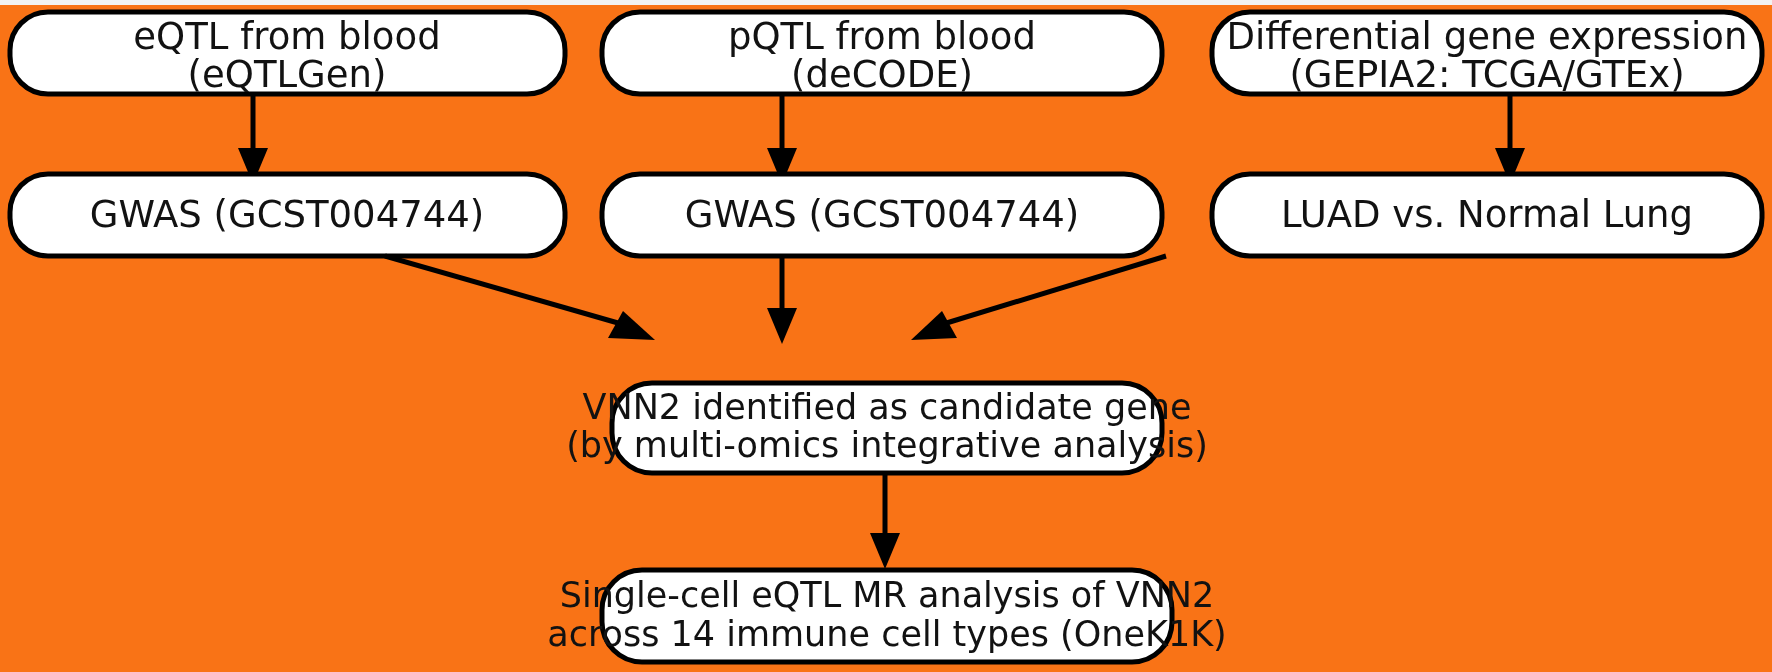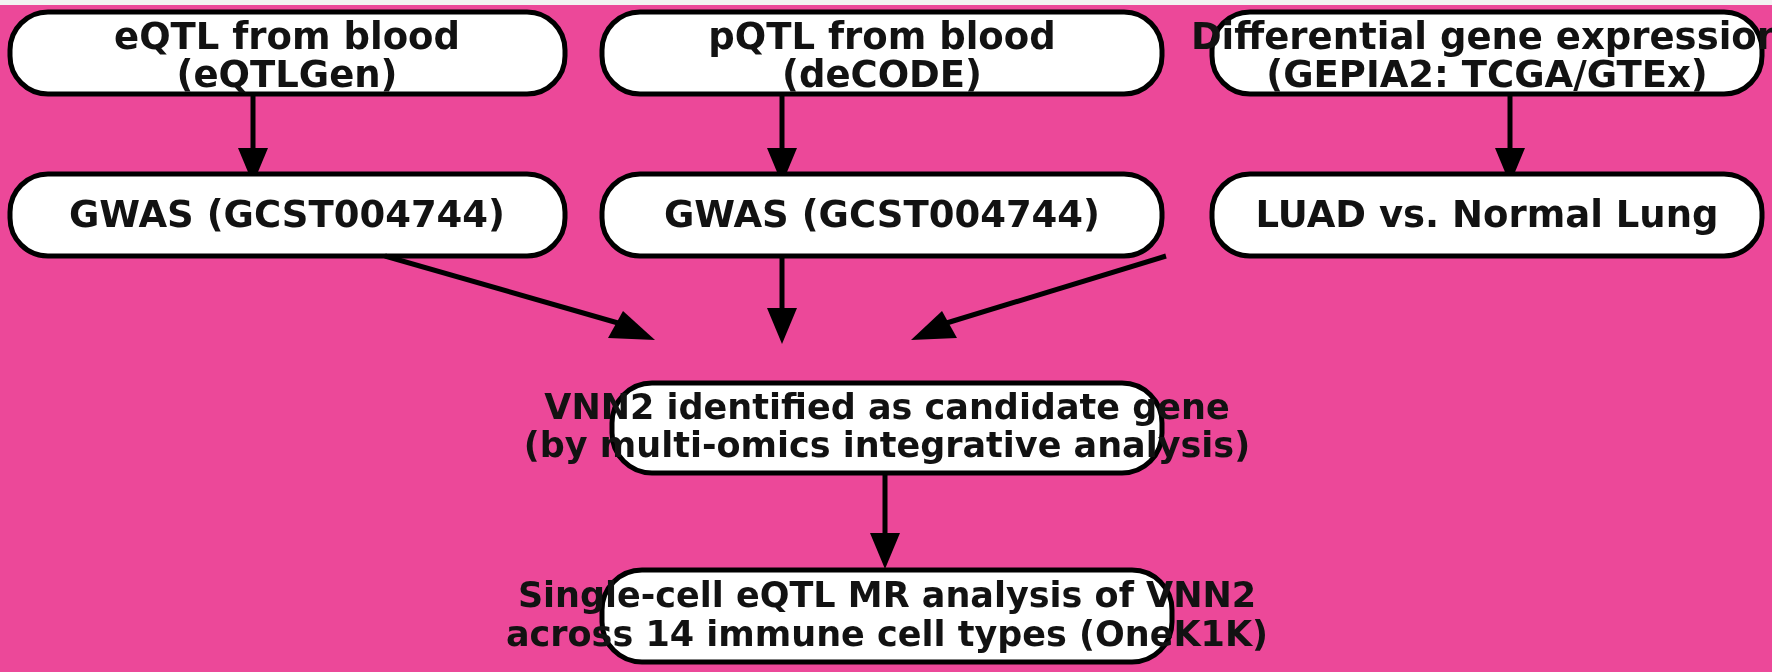--- a/index.html
+++ b/index.html
@@ -10,22 +10,21 @@
   body {
     width: 1772px;
     height: 672px;
     font-family: "DejaVu Sans", sans-serif;
     overflow: hidden;
   }
   #flowchart-root {
     position: relative;
     width: 1772px;
     height: 672px;
-    background: #ec4899;
-    font-weight: bold;
+    background: #f97316;
   }
   #flow-svg {
     display: block;
     width: 1772px;
     height: 672px;
   }
   .node-box {
     fill: #ffffff;
     stroke: #000000;
     stroke-width: 5;

